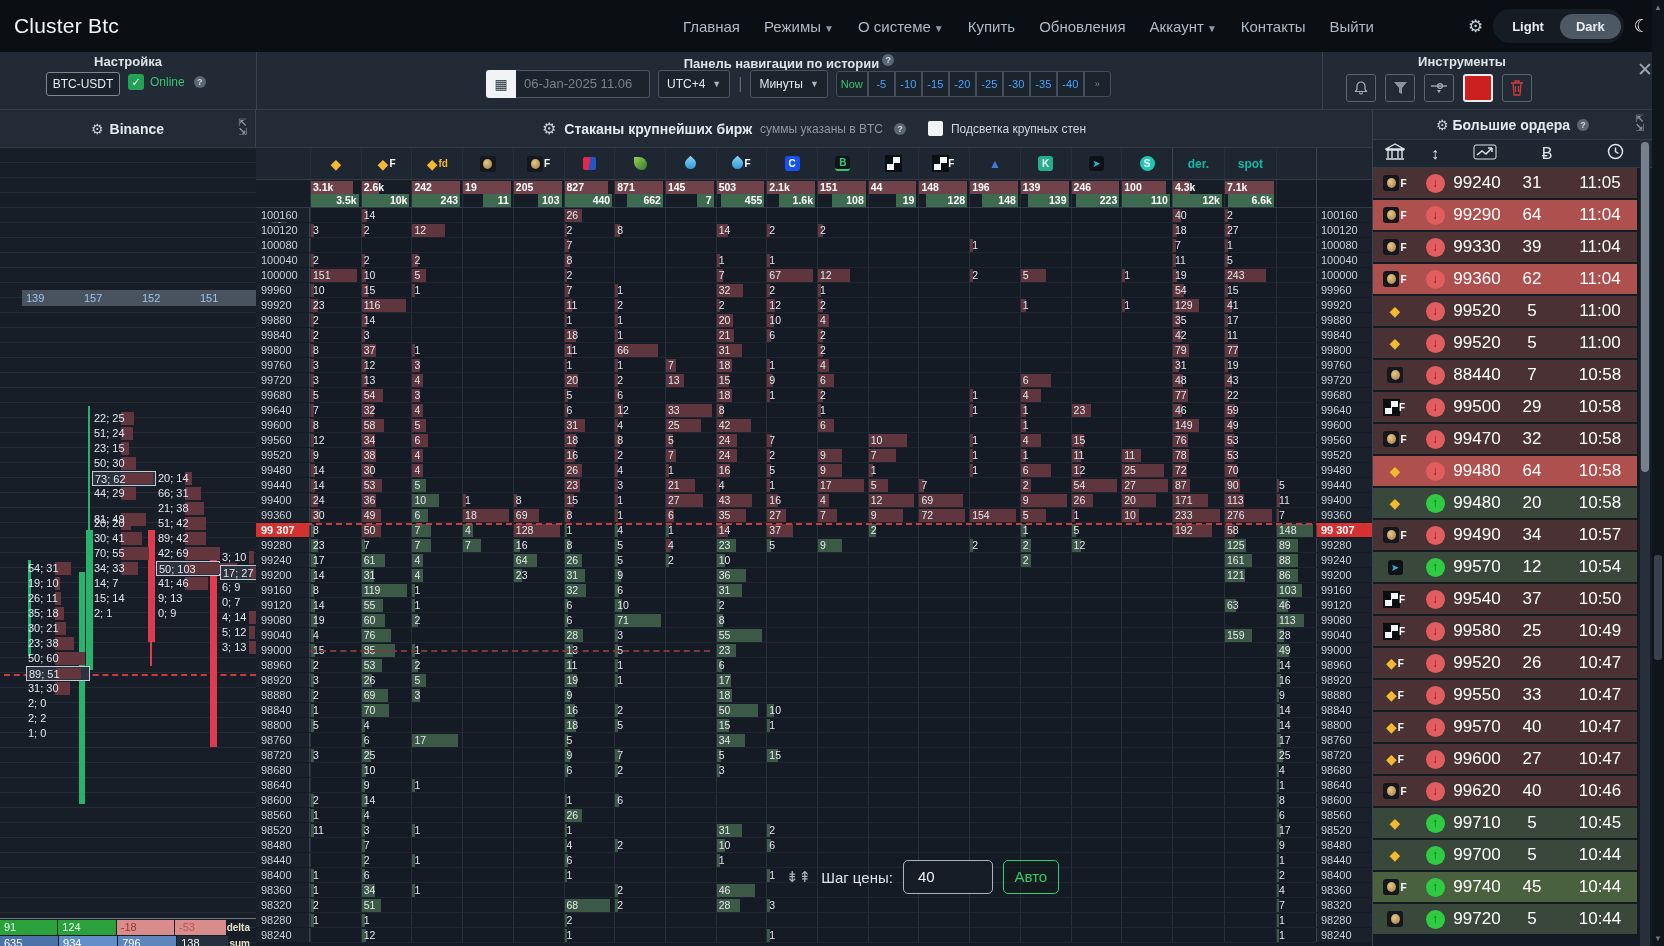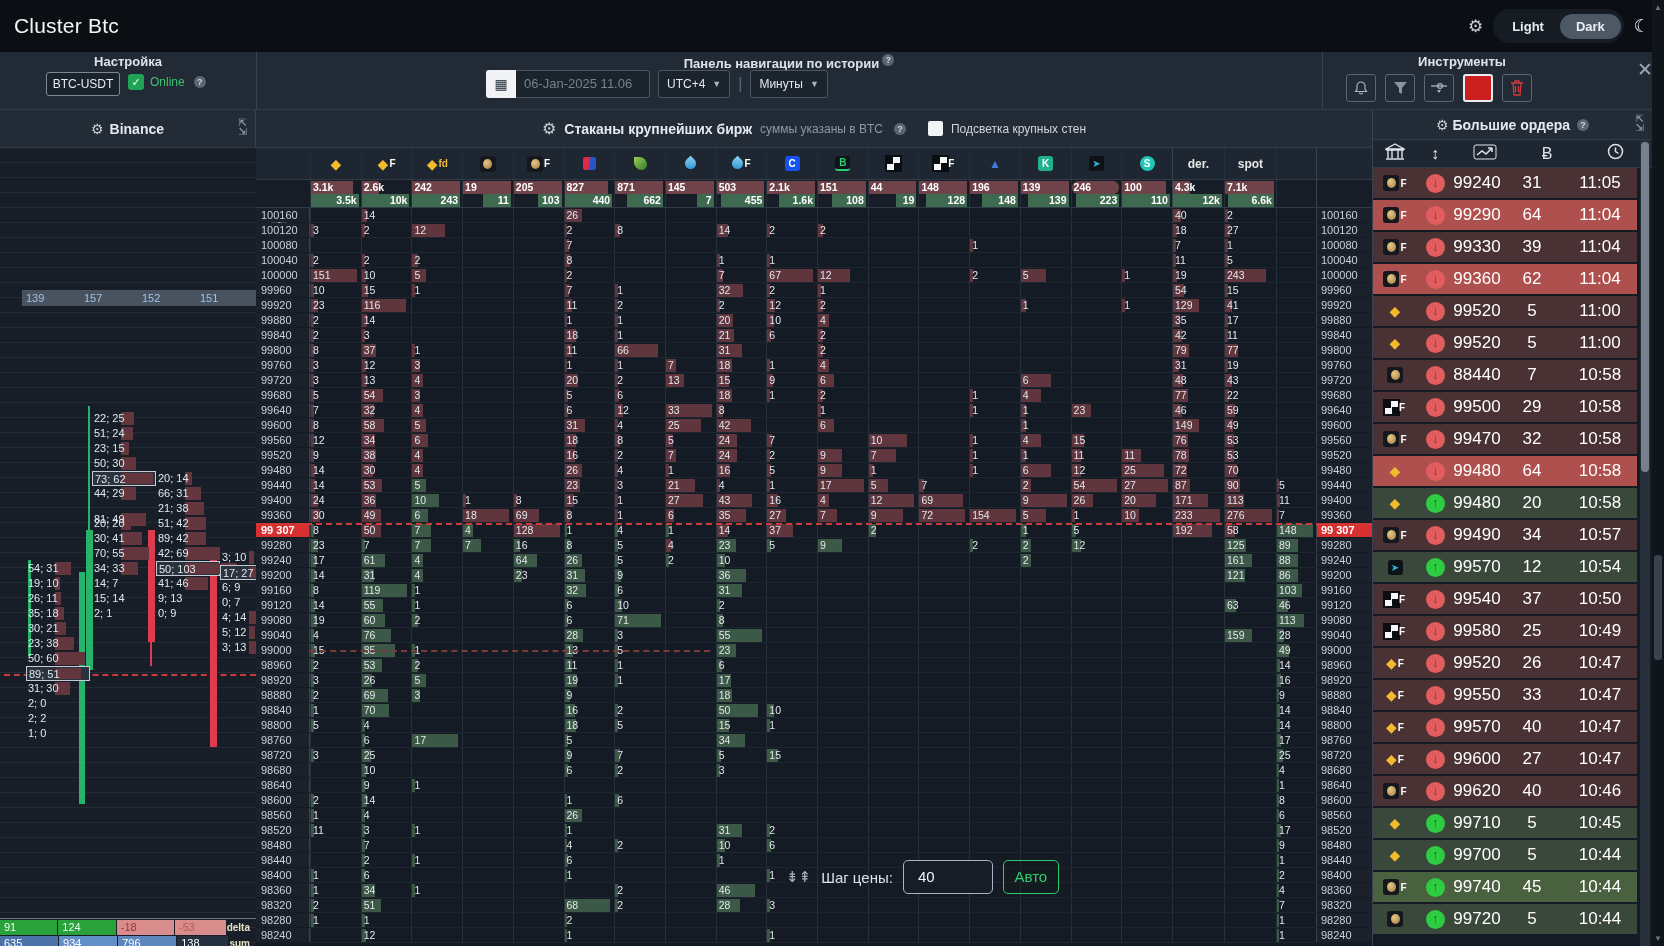--- a/index.html
+++ b/index.html
@@ -132,36 +132,46 @@
   .exi .sfx { color:#fff; font-weight:bold; font-size:10px; }
   .exi .sfxg { color:#f3ba2f; font-weight:bold; font-size:10px; }
   .exi .coin { width:16px; height:16px; background:#15171e; border-radius:3px; display:inline-flex; align-items:center; justify-content:center; }
   .exi .coin i { width:9px; height:10px; background:radial-gradient(circle at 35% 35%,#e8c887,#9c7b3e); border-radius:50%; }
   .exi .rb { width:13px; height:13px; background:linear-gradient(100deg,#e0294a 48%,#2457c5 52%); border-radius:2px; }
   .exi .leaf { width:13px; height:13px; background:linear-gradient(135deg,#9ccc50,#2e7d32); border-radius:0 60% 40% 60%; }
   .exi .drop { width:11px; height:11px; background:linear-gradient(135deg,#8fd4f5,#1f8fd0); border-radius:0 50% 50% 50%; transform:rotate(45deg); }
   .exi .sq { width:15px; height:15px; border-radius:3px; color:#fff; font-size:10px; font-weight:bold; display:inline-flex; align-items:center; justify-content:center; }
   .exi .chk { width:13px; height:13px; background:conic-gradient(#f4f6f8 0 25%,#0b0e11 0 50%,#f4f6f8 0 75%,#0b0e11 0); outline:2px solid #0b0e11; }
   .exi .tri { color:#3d7de0; font-size:12px; }
-  .exi .txt { color:#e5e5e5; font-weight:bold; font-size:12px; }
+  .exi .txt { color:#14b8a6; font-weight:bold; font-size:12px; }
 
   
   #orders-scroll { position:absolute; left:1640px; top:140px; width:10px; height:806px; background:#262f3a; }
   #orders-thumb { position:absolute; left:1px; top:2px; width:8px; height:330px; background:#76818d; border-radius:4px; }
   #page-scroll { position:absolute; left:1652px; top:0; width:12px; height:946px; background:#10151b; }
   #page-thumb { position:absolute; left:2px; top:555px; width:8px; height:105px; background:#39424e; border-radius:3px; }
   .scroll-arrow { position:absolute; left:2px; width:8px; color:#6b7682; font-size:8px; text-align:center; }
 </style>
 </head>
 <body>
 
 <div id="app">
 
   <div id="navbar">
     <div id="brand">Cluster Btc</div>
+    <div id="nav-menu">
+        <span class="nav-item">Главная</span>
+        <span class="nav-item">Режимы<span class="caret">▼</span></span>
+        <span class="nav-item">О системе<span class="caret">▼</span></span>
+        <span class="nav-item">Купить</span>
+        <span class="nav-item">Обновления</span>
+        <span class="nav-item">Аккаунт<span class="caret">▼</span></span>
+        <span class="nav-item">Контакты</span>
+        <span class="nav-item">Выйти</span>
+      </div>
     <div id="theme-area">
       <span id="gear-top">⚙</span>
       <div id="theme-toggle">
         <span class="opt">Light</span>
         <span class="opt active">Dark</span>
       </div>
       <span id="moon-icon">☾</span>
     </div>
   </div>
 
@@ -190,20 +200,32 @@
       </div>
       <div class="sel">
         <span>UTC+4</span>
           <span class="arr">▼</span>
       </div>
       <span id="pipe">|</span>
       <div class="sel">
         <span>Минуты</span>
           <span class="arr">▼</span>
       </div>
+      <div id="nav-btns">
+          <span class="nav-btn">Now</span>
+          <span class="nav-btn">-5</span>
+          <span class="nav-btn">-10</span>
+          <span class="nav-btn">-15</span>
+          <span class="nav-btn">-20</span>
+          <span class="nav-btn">-25</span>
+          <span class="nav-btn">-30</span>
+          <span class="nav-btn">-35</span>
+          <span class="nav-btn">-40</span>
+          <span class="nav-btn">»</span>
+        </div>
     </div>
   </div>
 
   <div id="tools-zone">
     <div class="strip-title" style="width:280px;">Инструменты</div>
     <div id="tools-icons">
         <span class="tool-btn">
           <svg width="16" height="16" viewBox="0 0 16 16">
             <path d="M8 2a4 4 0 0 0-4 4v3l-1.5 2.5h11L12 9V6a4 4 0 0 0-4-4zM6.5 12.5a1.5 1.5 0 0 0 3 0" stroke="#aab4be" fill="none" stroke-width="1.2"></path>
           </svg>
@@ -487,21 +509,21 @@
         </span>
         <span class="sum-cell colw-d">
           <span class="askbox" style="width: 96%;">196</span>
           <span class="bidbox" style="width: 72.4898%;">148</span>
         </span>
         <span class="sum-cell colw-d">
           <span class="askbox" style="width: 96%;">139</span>
           <span class="bidbox" style="width: 80.8727%;">139</span>
         </span>
         <span class="sum-cell colw-d">
-          <span class="askbox" style="width: 96%; border-radius: 6px;">246</span>
+          <span class="askbox" style="width: 96%;">246</span>
           <span class="bidbox" style="width: 87.0244%;">223</span>
         </span>
         <span class="sum-cell colw-d">
           <span class="askbox" style="width: 87.2727%;">100</span>
           <span class="bidbox" style="width: 96%;">110</span>
         </span>
         <span class="sum-cell colw-der">
           <span class="askbox" style="width: 34.4%;">4.3k</span>
           <span class="bidbox" style="width: 96%;">12k</span>
         </span>

